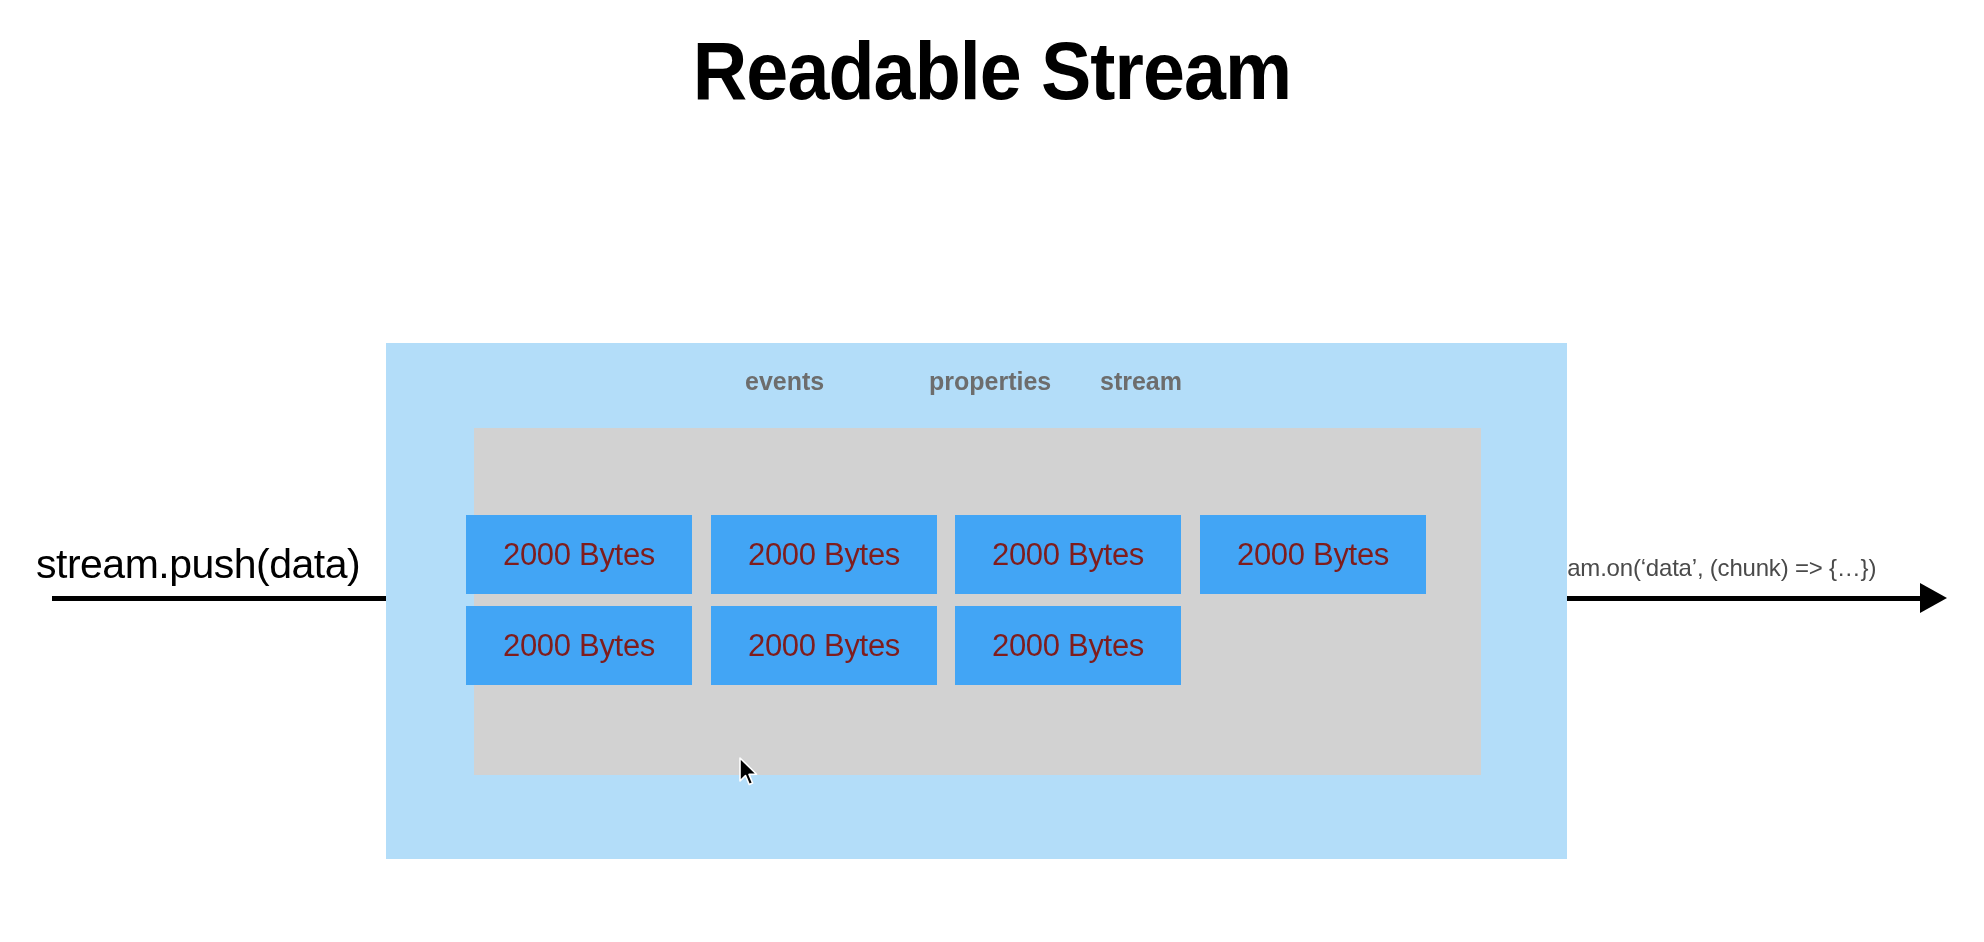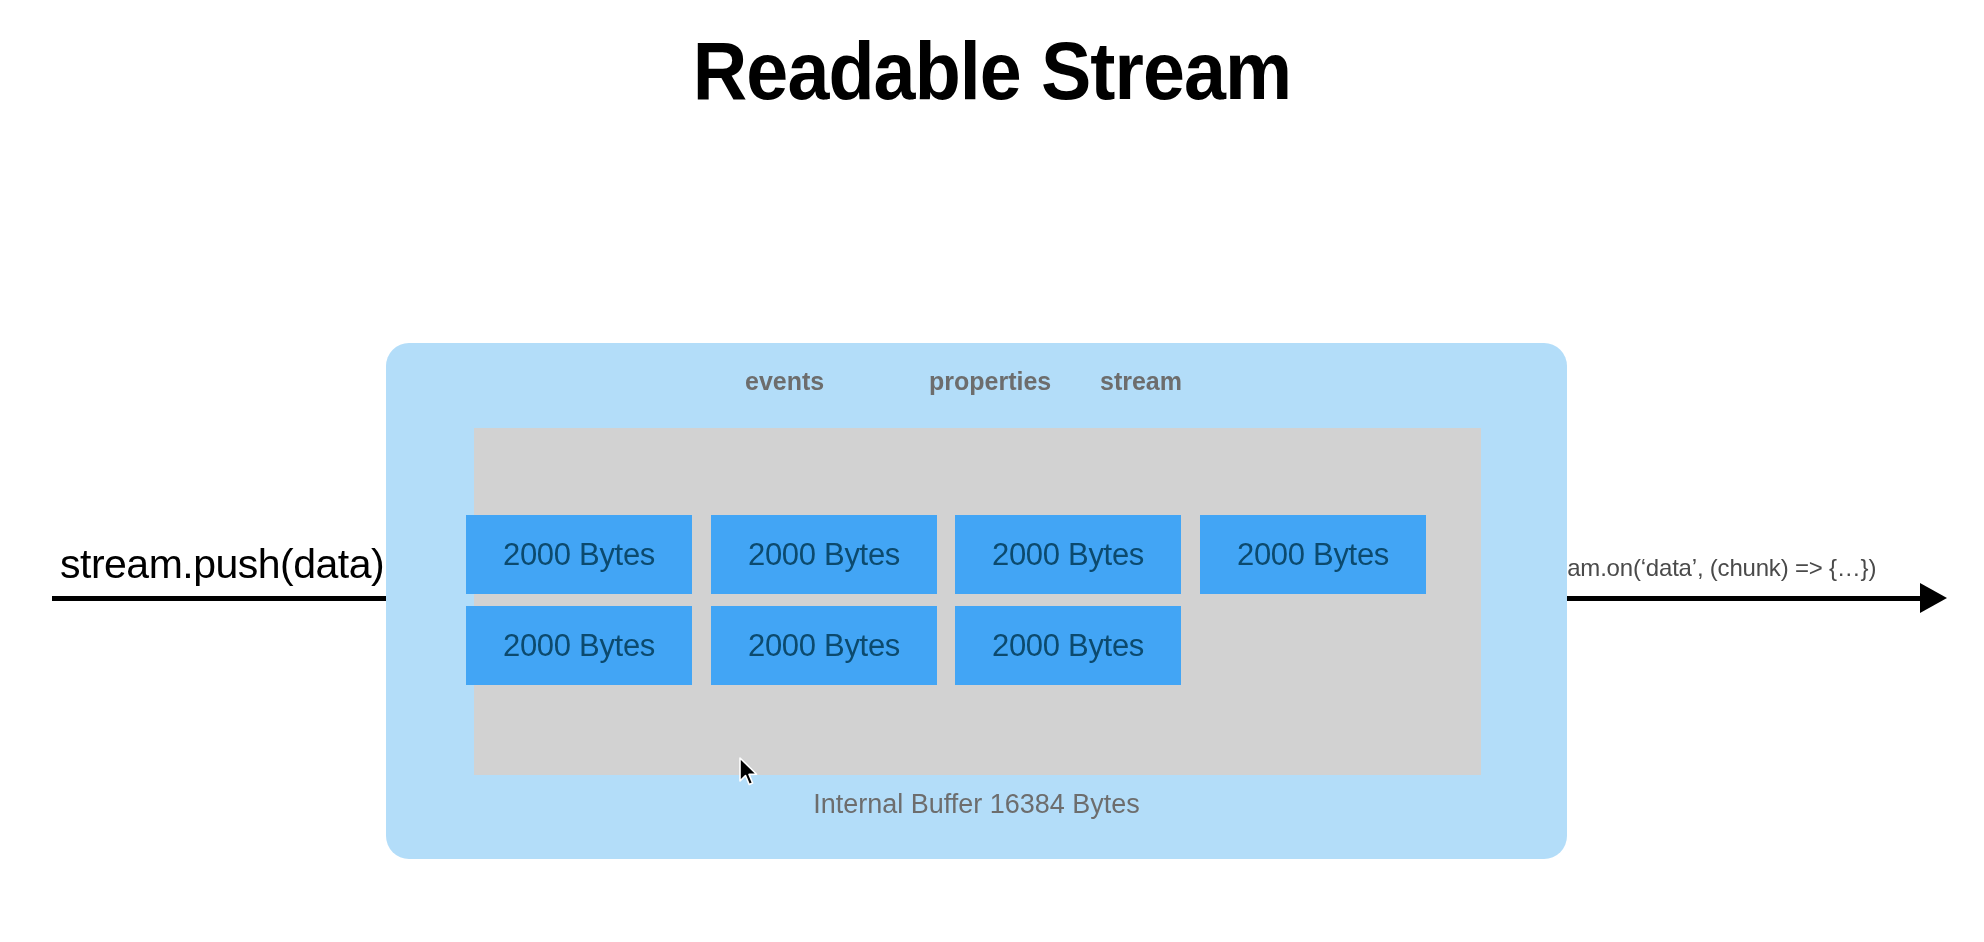--- a/index.html
+++ b/index.html
@@ -35,21 +35,20 @@
   }
 
   
   .stream-panel {
     position: absolute;
     left: 386px;
     top: 343px;
     width: 1181px;
     height: 516px;
     background: #b3ddf9;
-    border-radius: 23px;
   }
 
   
   .section-labels {
     position: absolute;
     left: 0;
     top: 0;
     width: 1181px;
     height: 60px;
   }
@@ -103,21 +102,21 @@
     justify-content: center;
   }
   .chunk-box.col-0 { left: 0px; }
   .chunk-box.col-1 { left: 245px; }
   .chunk-box.col-2 { left: 489px; }
   .chunk-box.col-3 { left: 734px; }
 
   .chunk-label {
     font-size: 31px;
     font-weight: normal;
-    color: #0c4a6e;
+    color: #7f1d1d;
     white-space: nowrap;
     letter-spacing: -0.3px;
   }
 
   
   .buffer-caption {
     position: absolute;
     left: 0;
     top: 446px;
     width: 1181px;
@@ -130,21 +129,21 @@
   
   .flow {
     position: absolute;
   }
   .flow-label {
     position: absolute;
     white-space: nowrap;
   }
 
   .flow-in .flow-label {
-    left: 60px;
+    left: 36px;
     top: 541px;
     font-size: 41px;
     color: #000000;
     letter-spacing: -0.5px;
   }
   .arrow-line {
     position: absolute;
     height: 5px;
     background: #000000;
   }
@@ -244,18 +243,17 @@
       </div>
       <div class="chunk-box col-1">
         <span class="chunk-label">2000 Bytes</span>
       </div>
       <div class="chunk-box col-2">
         <span class="chunk-label">2000 Bytes</span>
       </div>
     </div>
   </div>
 
-  <div class="buffer-caption">Internal Buffer 16384 Bytes</div>
 </div>
 
 <svg class="mouse-cursor" viewBox="0 0 22 32">
   <path d="M2 1 L2 24 L7.5 18.5 L11.2 27.5 L14.6 26 L11 17.4 L18.6 17.2 Z" fill="#000000" stroke="#ffffff" stroke-width="1.6" stroke-linejoin="round"></path>
 </svg>
 
 </body></html>

